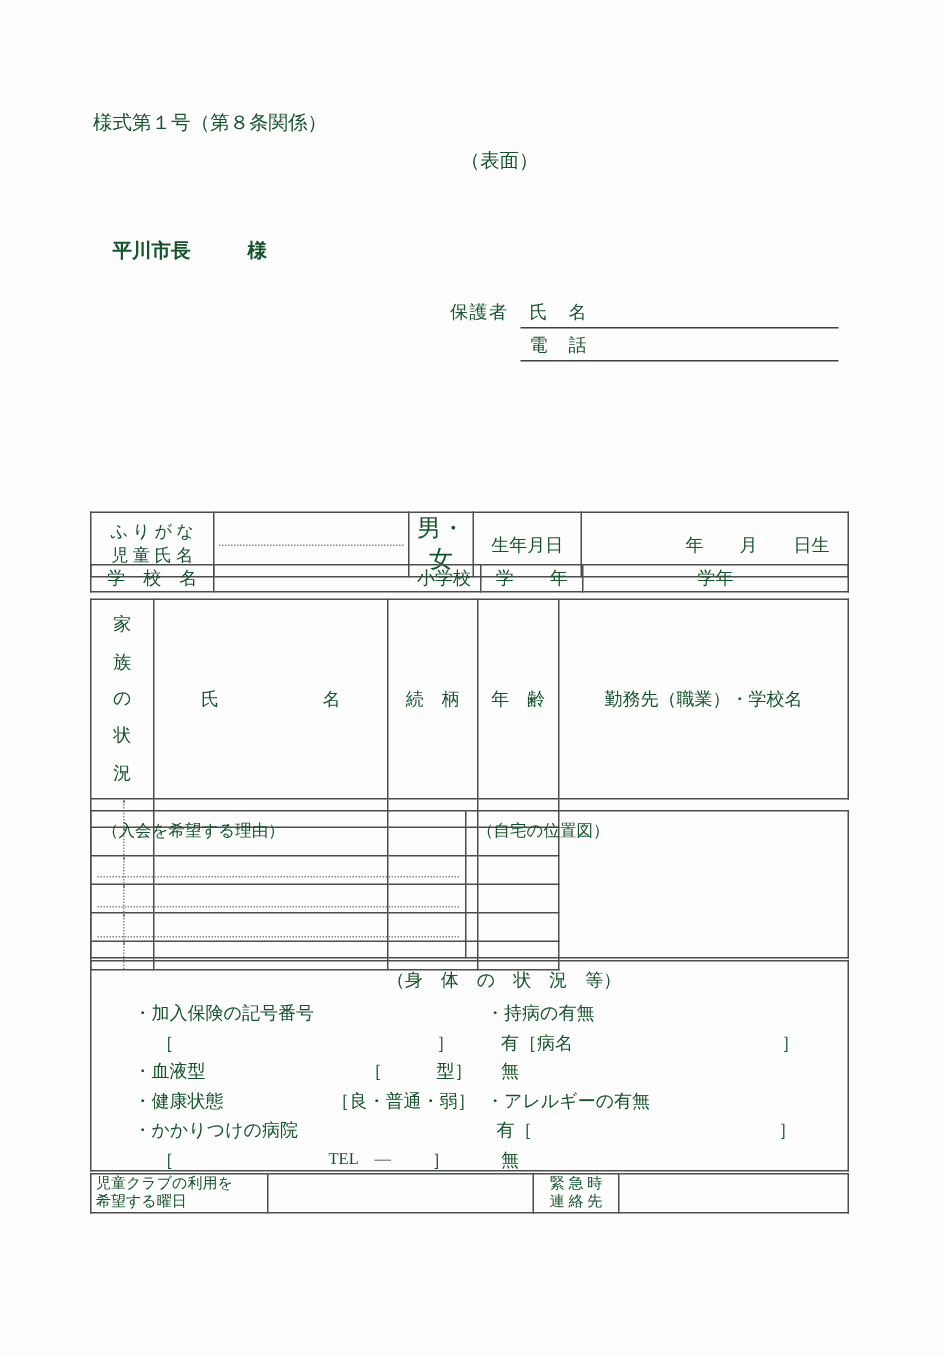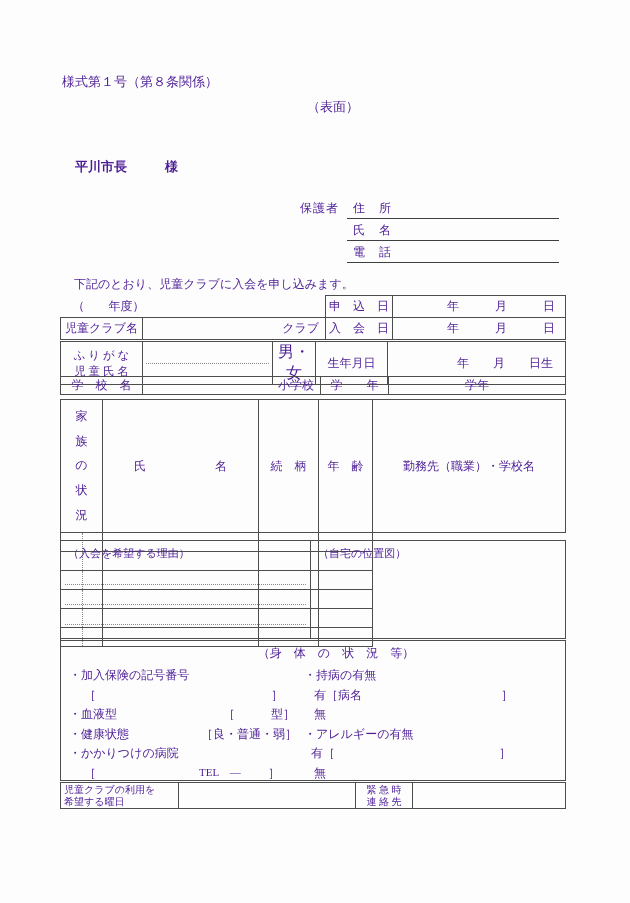--- a/index.html
+++ b/index.html
@@ -2,21 +2,21 @@
 <html><head>
 <meta charset="utf-8">
 <style>
   * { box-sizing: border-box; margin: 0; padding: 0; }
   html, body { background: #e8e8e8; }
   .page {
     position: relative;
     width: 630px; height: 903px;
     background: #fdfdfd;
     font-family: "Liberation Serif", "DejaVu Serif", serif;
-    color: #4c1d95;
+    color: #14532d;
     overflow: hidden;
   }
   .abs { position: absolute; }
   .center { width: 100%; text-align: center; }
 
   
   .form-number { left: 62px; top: 73px; font-size: 13px; }
   .side-label  { top: 98px;  font-size: 13px; padding-left: 36px; }
   .form-title  { top: 119px; font-size: 12.5px; }
   .addressee   { left: 75px; top: 158px; font-size: 13px; font-weight: bold; }
@@ -79,69 +79,46 @@
   .reason-line {
     position: absolute; left: 4px; right: 4px;
     border-top: 1px dotted #8a8a8a;
   }
 
   
   .phys-cell { position: relative; padding-left: 23px; }
   .phys-title { position: absolute; top: 4px; width: 100%; text-align: center; font-size: 12px; }
   .phys-body { position: absolute; top: 26px; left: 8px; right: 4px; }
   .prow { position: relative; height: 19.5px; font-size: 12px; }
-  .pl { position: absolute; top: 0; white-space: nowrap; }
+  .pl { position: absolute; top: 0; white-space: nowrap; margin-left: 20px; }
 
   
   .bottom-lbl { font-size: 10px; line-height: 11.5px; padding: 1px 3px; }
 </style>
 </head>
 <body>
 
 <div class="page">
 
   <div class="abs form-number">様式第１号（第８条関係）</div>
   <div class="abs center side-label">（表面）</div>
 
   <div class="abs addressee">
     <span>平川市長</span><span class="honorific">様</span>
   </div>
 
   <div class="abs guardian">
     <div class="guardian-label">保護者</div>
     <div class="guardian-lines">
-      <div class="guardian-line">住　所</div>
       <div class="guardian-line">氏　名</div>
       <div class="guardian-line">電　話</div>
     </div>
   </div>
 
-  <div class="abs intro">下記のとおり、児童クラブに入会を申し込みます。</div>
-
-  <table class="t-main" style="top:295px; width:505px;">
-    <colgroup>
-        <col style="width:82px">
-        <col style="width:183px">
-        <col style="width:67px">
-        <col style="width:173px">
-      </colgroup>
-    <tbody>
-        <tr style="height:22px">
-      <td class="nb" colspan="2" style="padding-left:12px">（　　年度）</td>
-      <td class="lbl">申　込　日</td>
-      <td class="val-right">年　　　月　　　日</td>
-    </tr>
-    <tr style="height:22px">
-      <td class="lbl">児童クラブ名</td>
-      <td class="suffix-right">クラブ</td>
-      <td class="lbl">入　会　日</td>
-      <td class="val-right">年　　　月　　　日</td>
-    </tr>
-  </tbody>
-    </table>
+
 
   <table class="t-main" style="top:341px; width:505px;">
     <colgroup>
         <col style="width:82px">
         <col style="width:130px">
         <col style="width:43px">
         <col style="width:72px">
         <col style="width:178px">
       </colgroup>
     <tbody>

